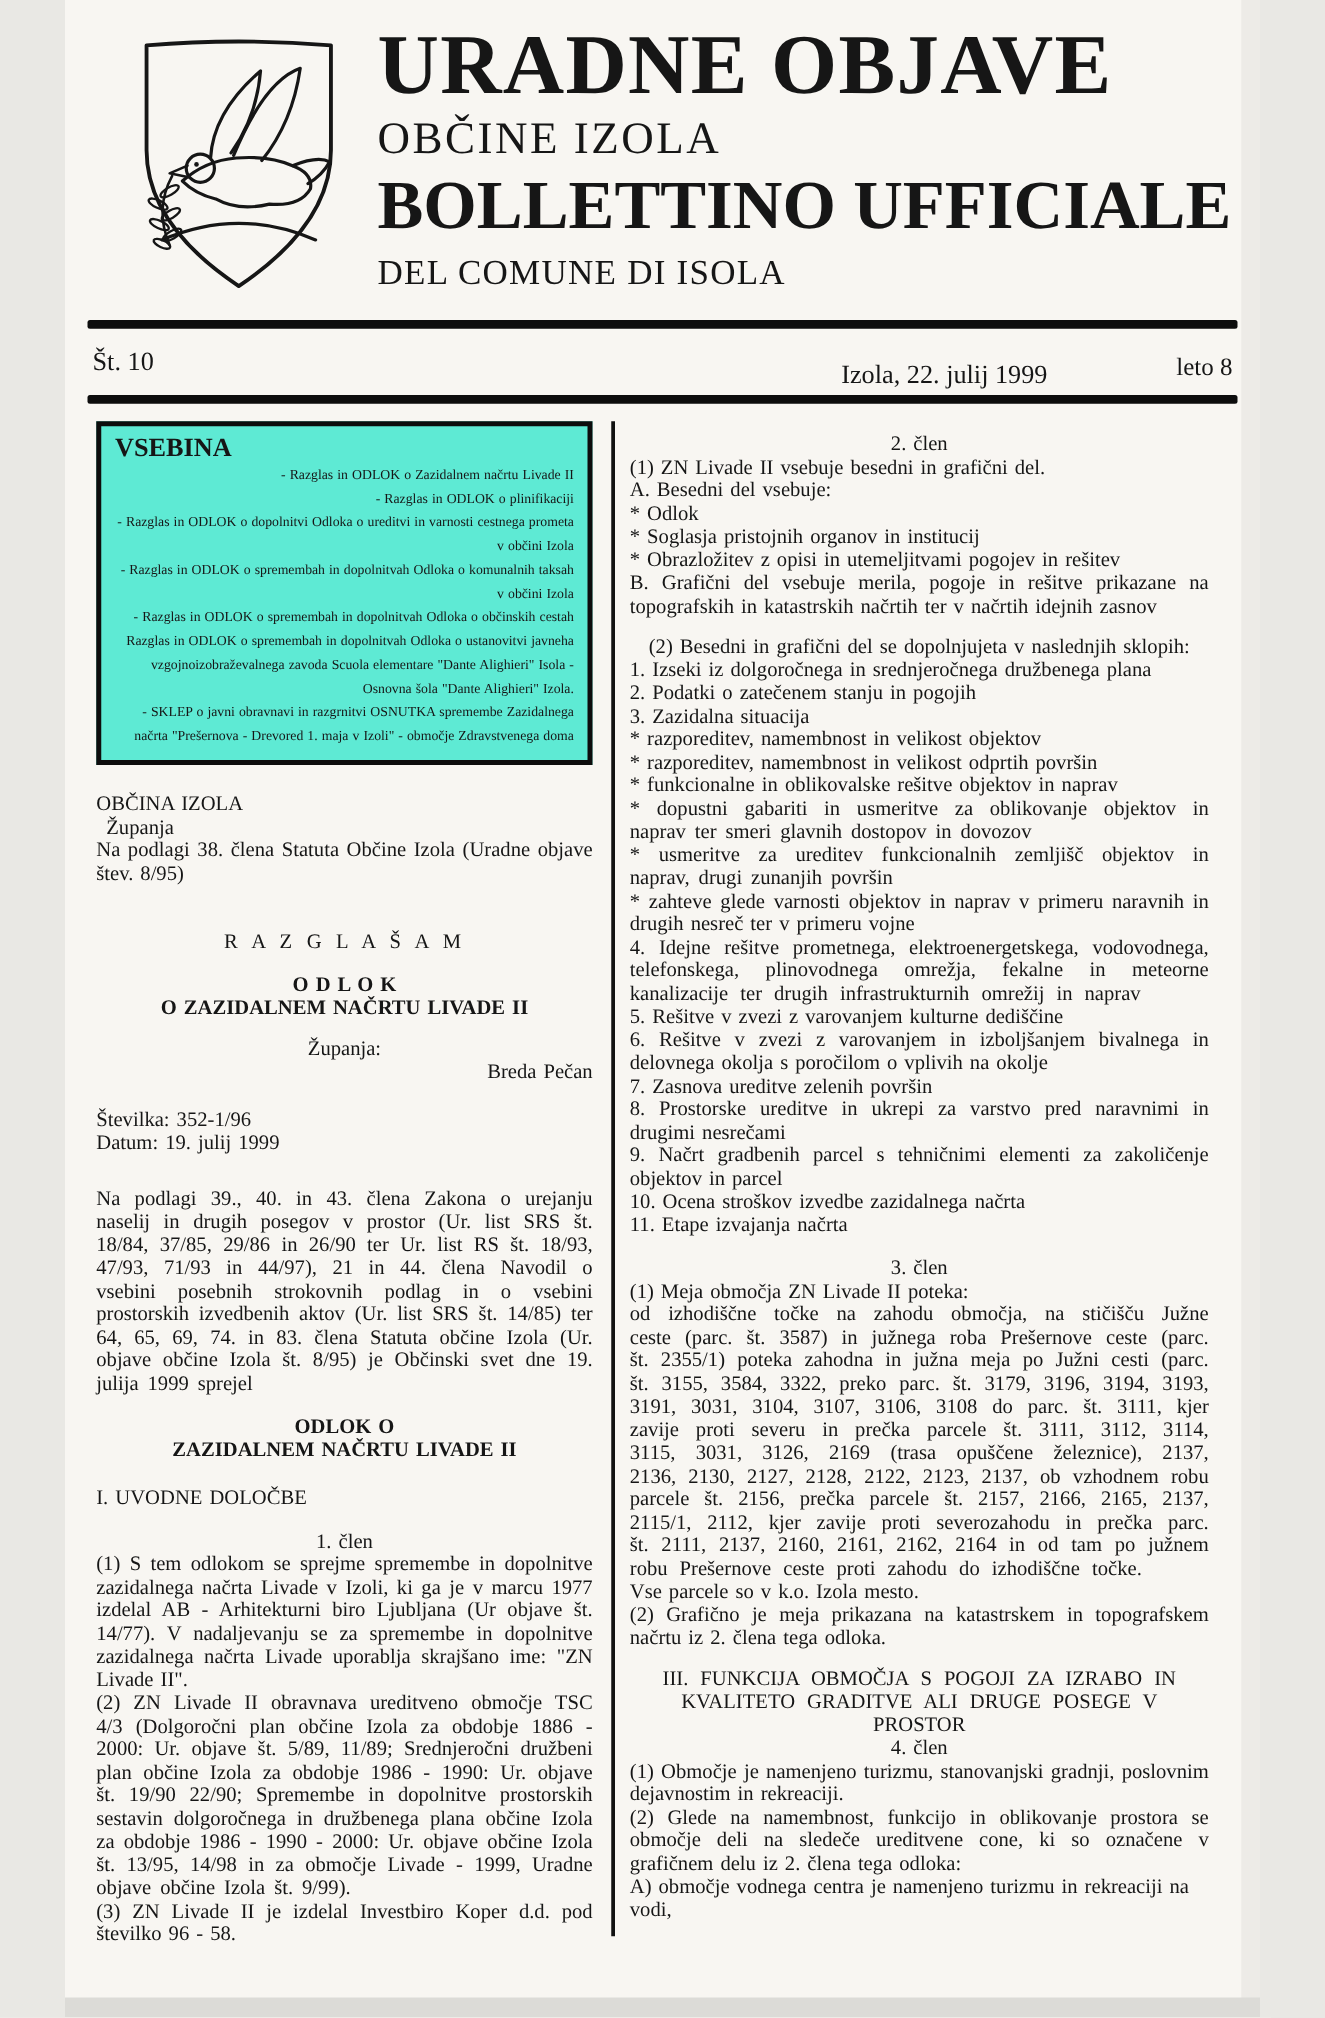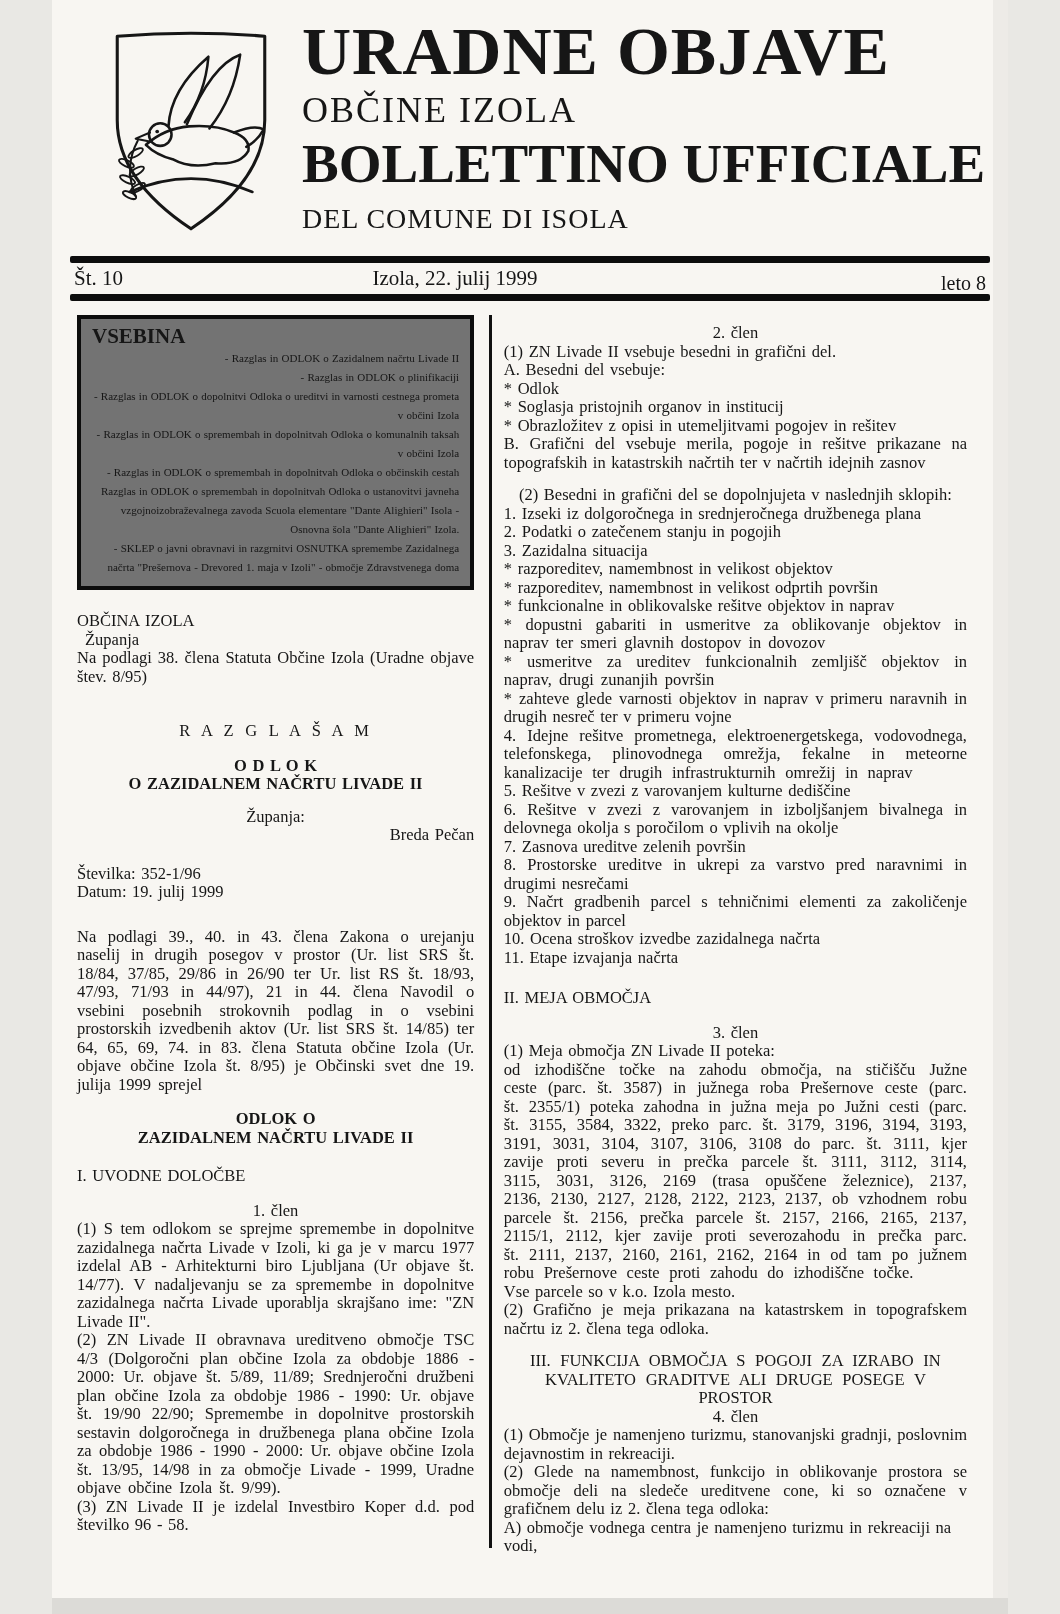--- a/index.html
+++ b/index.html
@@ -11,23 +11,23 @@
   
   .masthead{position:relative;height:256px;}
   .coat{position:absolute;left:46px;top:26px;}
   .titles{position:absolute;left:250px;top:14px;white-space:nowrap;}
   .t-main{font-size:68px;font-weight:700;line-height:74px;letter-spacing:1px;}
   .t-sub{font-size:36px;font-weight:400;line-height:45px;letter-spacing:2px;}
   .t-main2{font-size:55px;font-weight:700;line-height:62px;}
   .t-sub2{font-size:28px;font-weight:400;line-height:48px;letter-spacing:1px;}
 
   .rule{height:7px;background:#0d0d0d;margin:0 18px;border-radius:2px;}
-  .issue-strip{position:relative;height:31px;margin:0 20px;font-size:21px;}
+  .issue-strip{position:relative;height:31px;margin:11px 20px;font-size:21px;}
   .issue-no{position:absolute;left:2px;top:3px;}
-  .issue-date{position:absolute;left:0;right:150px;top:3px;text-align:center;}
+  .issue-date{position:absolute;left:0;right:150px;top:13px;text-align:right;}
   .issue-year{position:absolute;right:2px;top:9px;font-size:20px;}
 
   
   .columns{display:flex;align-items:stretch;margin:14px 41px 0 25px;}
   .col-left{width:445px;}
   .divider{width:3px;background:#111;margin:0 12px 8px 15px;}
   .col-right{width:519px;}
 
   .blk{margin:0;font-size:16.5px;line-height:18.5px;text-align:justify;word-spacing:1.5px;}
   .left-al{text-align:left;}
@@ -35,21 +35,21 @@
   .right-al{text-align:right;}
   .bold{font-weight:700;}
   .sp{letter-spacing:3px;}
   .ind{padding-left:8px;}
   .ws{word-spacing:5.5px;}
   .ws2{word-spacing:3px;}
   .mt8{margin-top:9px;}.mt14{margin-top:14px;text-align:center;}.mt16{margin-top:16px;}
   .mt20{margin-top:20px;}.mt22{margin-top:22px;}.mt26{margin-top:26px;}.mt36{margin-top:36px;}
 
   
-  .toc-box{border:4px solid #0d0d0d;padding:5px 11px 9px;margin-bottom:22px;background:#737373;}
+  .toc-box{border:4px solid #0d0d0d;padding:5px 11px 9px;margin-bottom:22px;background:#5eead4;}
   .toc-title{font-size:21px;font-weight:700;line-height:25px;}
   .toc-box .blk{font-size:11px;line-height:19px;text-align:right;word-spacing:0.5px;}
 </style>
 </head>
 <body>
 
 <div class="page">
 
   <header class="masthead">
     <svg class="coat" width="186" height="210" viewBox="0 0 160 205" fill="none" stroke="#161616" stroke-linecap="round" stroke-linejoin="round">
@@ -144,21 +144,20 @@
           <p class="blk ws2">* usmeritve za ureditev funkcionalnih zemljišč objektov in naprav, drugi zunanjih površin</p>
           <p class="blk ">* zahteve glede varnosti objektov in naprav v primeru naravnih in drugih nesreč ter v primeru vojne</p>
           <p class="blk ws">4. Idejne rešitve prometnega, elektroenergetskega, vodovodnega, telefonskega, plinovodnega omrežja, fekalne in meteorne kanalizacije ter drugih infrastrukturnih omrežij in naprav</p>
           <p class="blk left-al">5. Rešitve v zvezi z varovanjem kulturne dediščine</p>
           <p class="blk ">6. Rešitve v zvezi z varovanjem in izboljšanjem bivalnega in delovnega okolja s poročilom o vplivih na okolje</p>
           <p class="blk left-al">7. Zasnova ureditve zelenih površin</p>
           <p class="blk ">8. Prostorske ureditve in ukrepi za varstvo pred naravnimi in drugimi nesrečami</p>
           <p class="blk ">9. Načrt gradbenih parcel s tehničnimi elementi za zakoličenje objektov in parcel</p>
           <p class="blk left-al">10. Ocena stroškov izvedbe zazidalnega načrta</p>
           <p class="blk left-al">11. Etape izvajanja načrta</p>
-          <p class="blk left-al mt22">II. MEJA OBMOČJA</p>
           <p class="blk center mt16">3. člen</p>
           <p class="blk left-al">(1) Meja območja ZN Livade II poteka:</p>
           <p class="blk ws">od izhodiščne točke na zahodu območja, na stičišču Južne ceste (parc. št. 3587) in južnega roba Prešernove ceste (parc. št. 2355/1) poteka zahodna in južna meja po Južni cesti (parc. št. 3155, 3584, 3322, preko parc. št. 3179, 3196, 3194, 3193, 3191, 3031, 3104, 3107, 3106, 3108 do parc. št. 3111, kjer zavije proti severu in prečka parcele št. 3111, 3112, 3114, 3115, 3031, 3126, 2169 (trasa opuščene železnice), 2137, 2136, 2130, 2127, 2128, 2122, 2123, 2137, ob vzhodnem robu parcele št. 2156, prečka parcele št. 2157, 2166, 2165, 2137, 2115/1, 2112, kjer zavije proti severozahodu in prečka parc. št. 2111, 2137, 2160, 2161, 2162, 2164 in od tam po južnem robu Prešernove ceste proti zahodu do izhodiščne točke.</p>
           <p class="blk left-al">Vse parcele so v k.o. Izola mesto.</p>
           <p class="blk ">(2) Grafično je meja prikazana na katastrskem in topografskem načrtu iz 2. člena tega odloka.</p>
           <p class="blk ws mt14">III. FUNKCIJA OBMOČJA S POGOJI ZA IZRABO IN KVALITETO GRADITVE ALI DRUGE POSEGE V PROSTOR</p>
           <p class="blk center">4. člen</p>
           <p class="blk ">(1) Območje je namenjeno turizmu, stanovanjski gradnji, poslovnim dejavnostim in rekreaciji.</p>
           <p class="blk ">(2) Glede na namembnost, funkcijo in oblikovanje prostora se območje deli na sledeče ureditvene cone, ki so označene v grafičnem delu iz 2. člena tega odloka:</p>
           <p class="blk left-al">A) območje vodnega centra je namenjeno turizmu in rekreaciji na vodi,</p>

